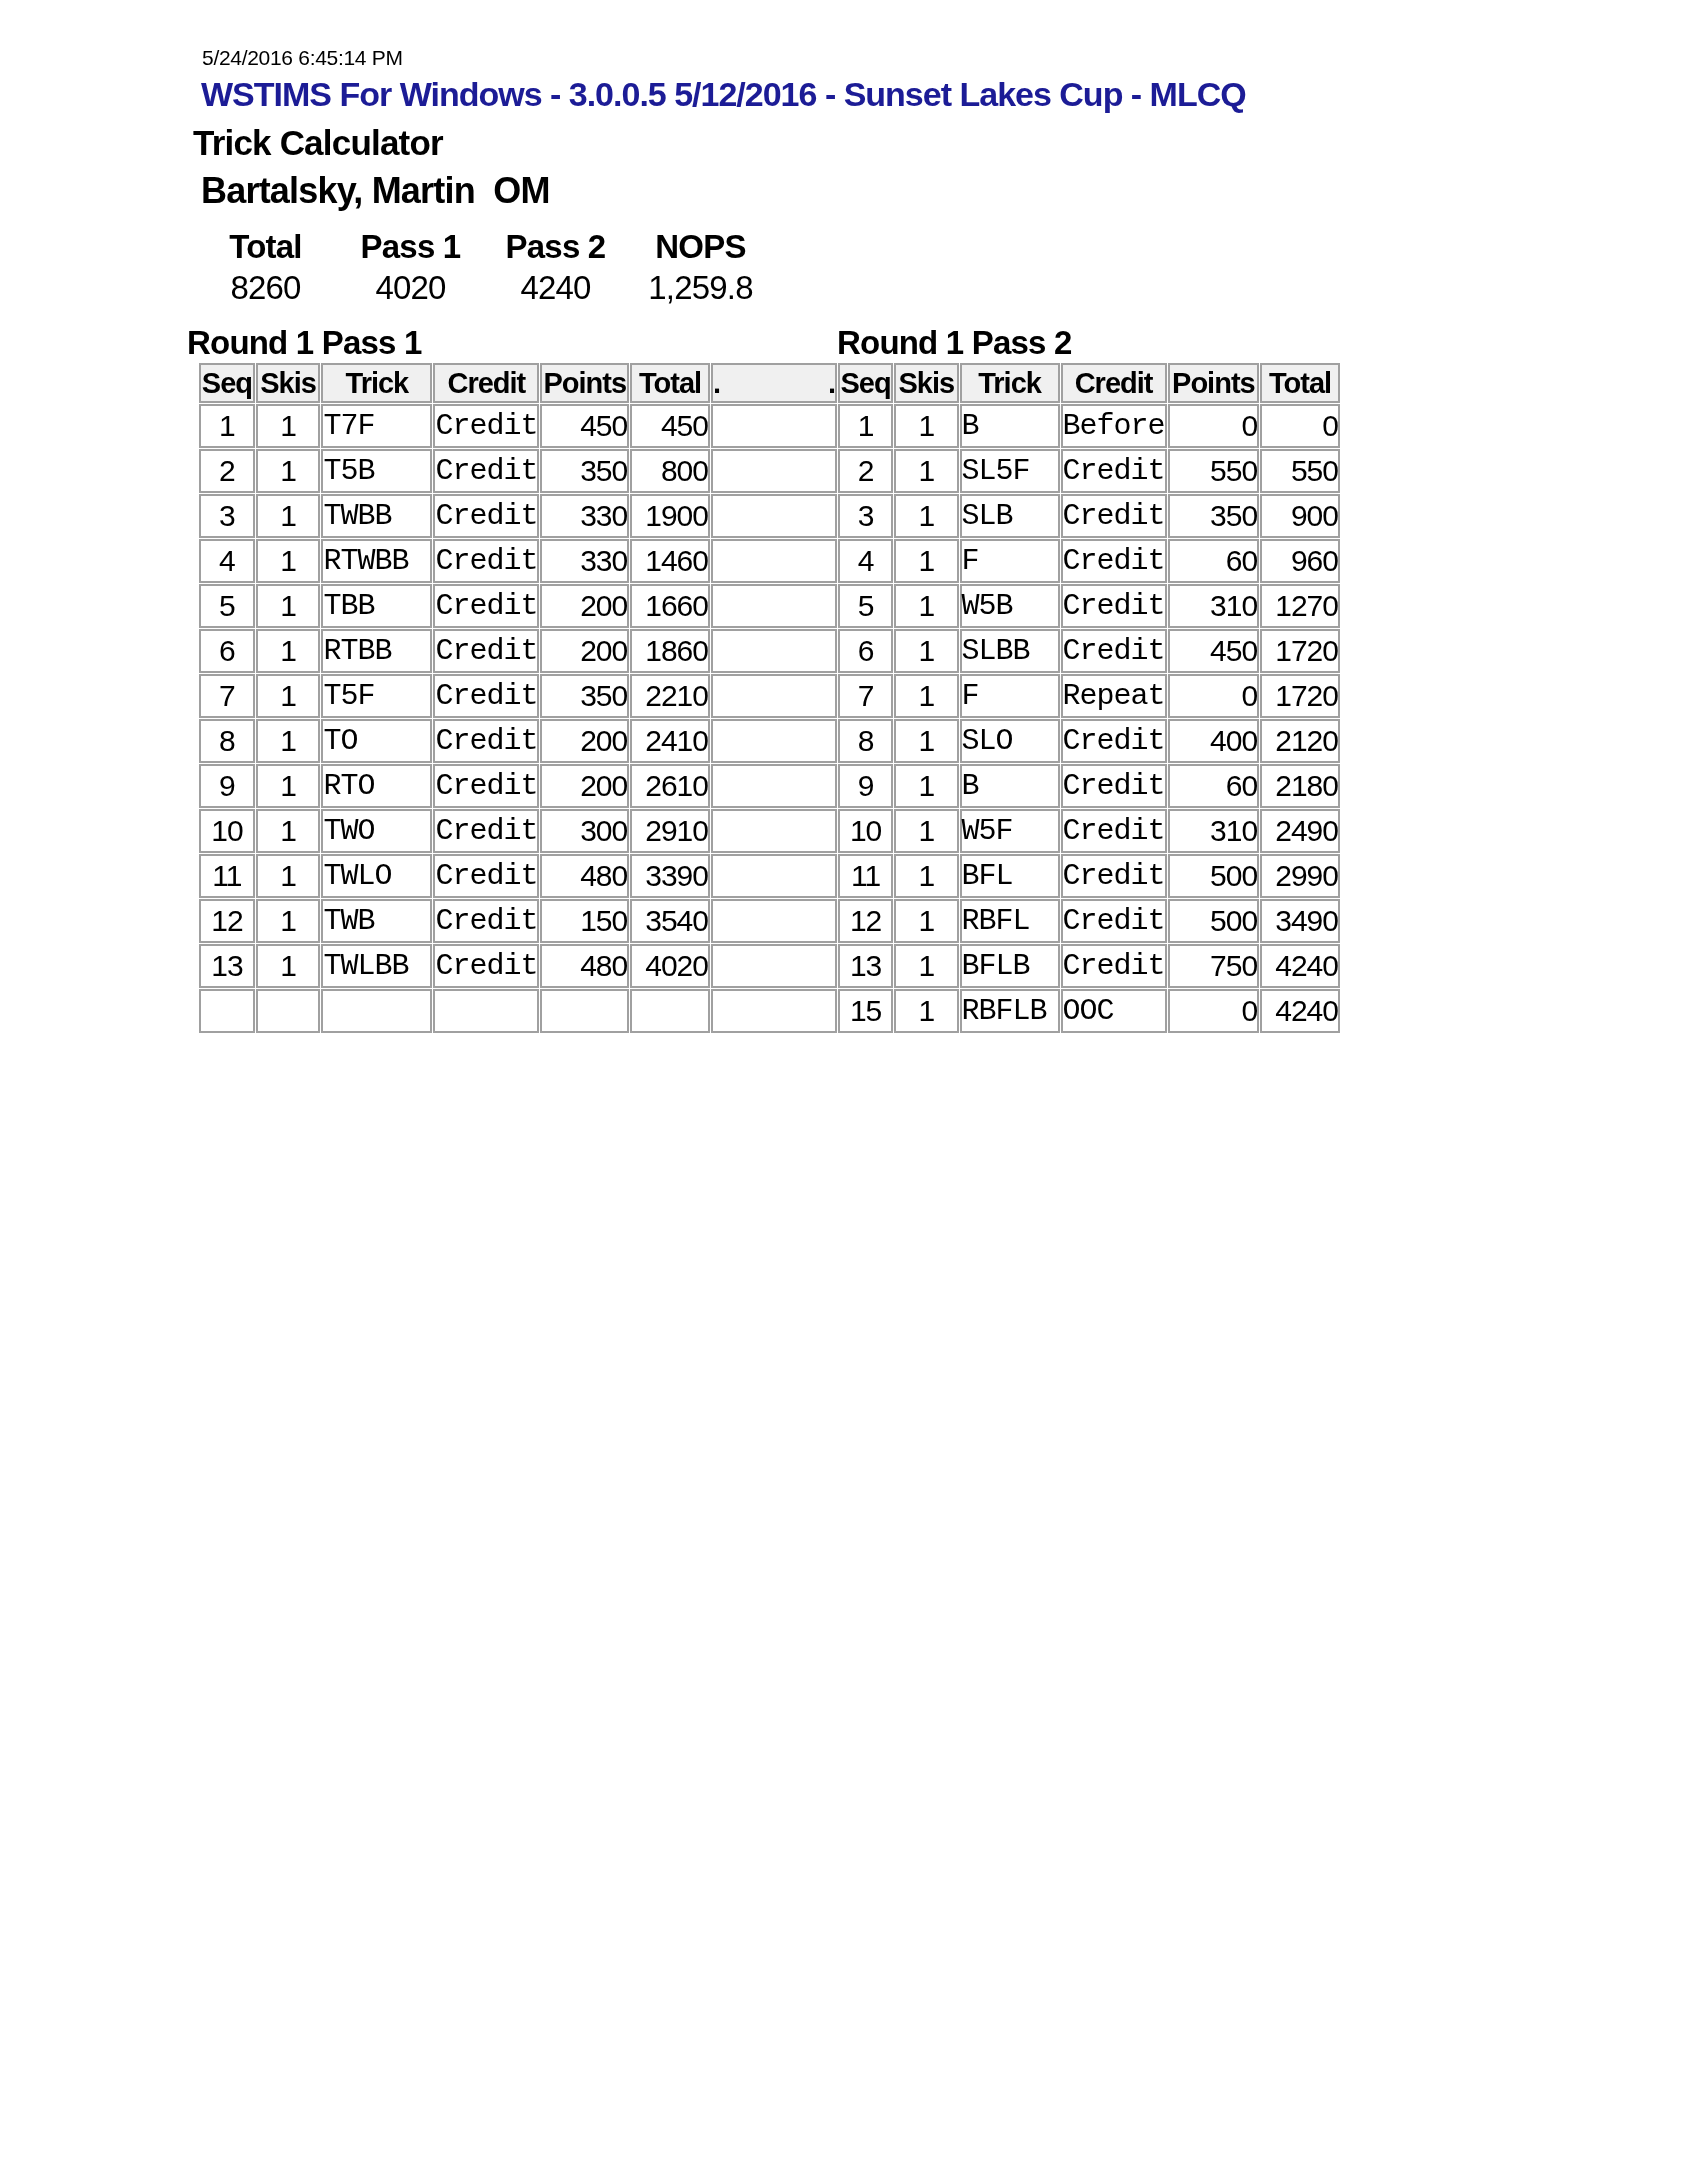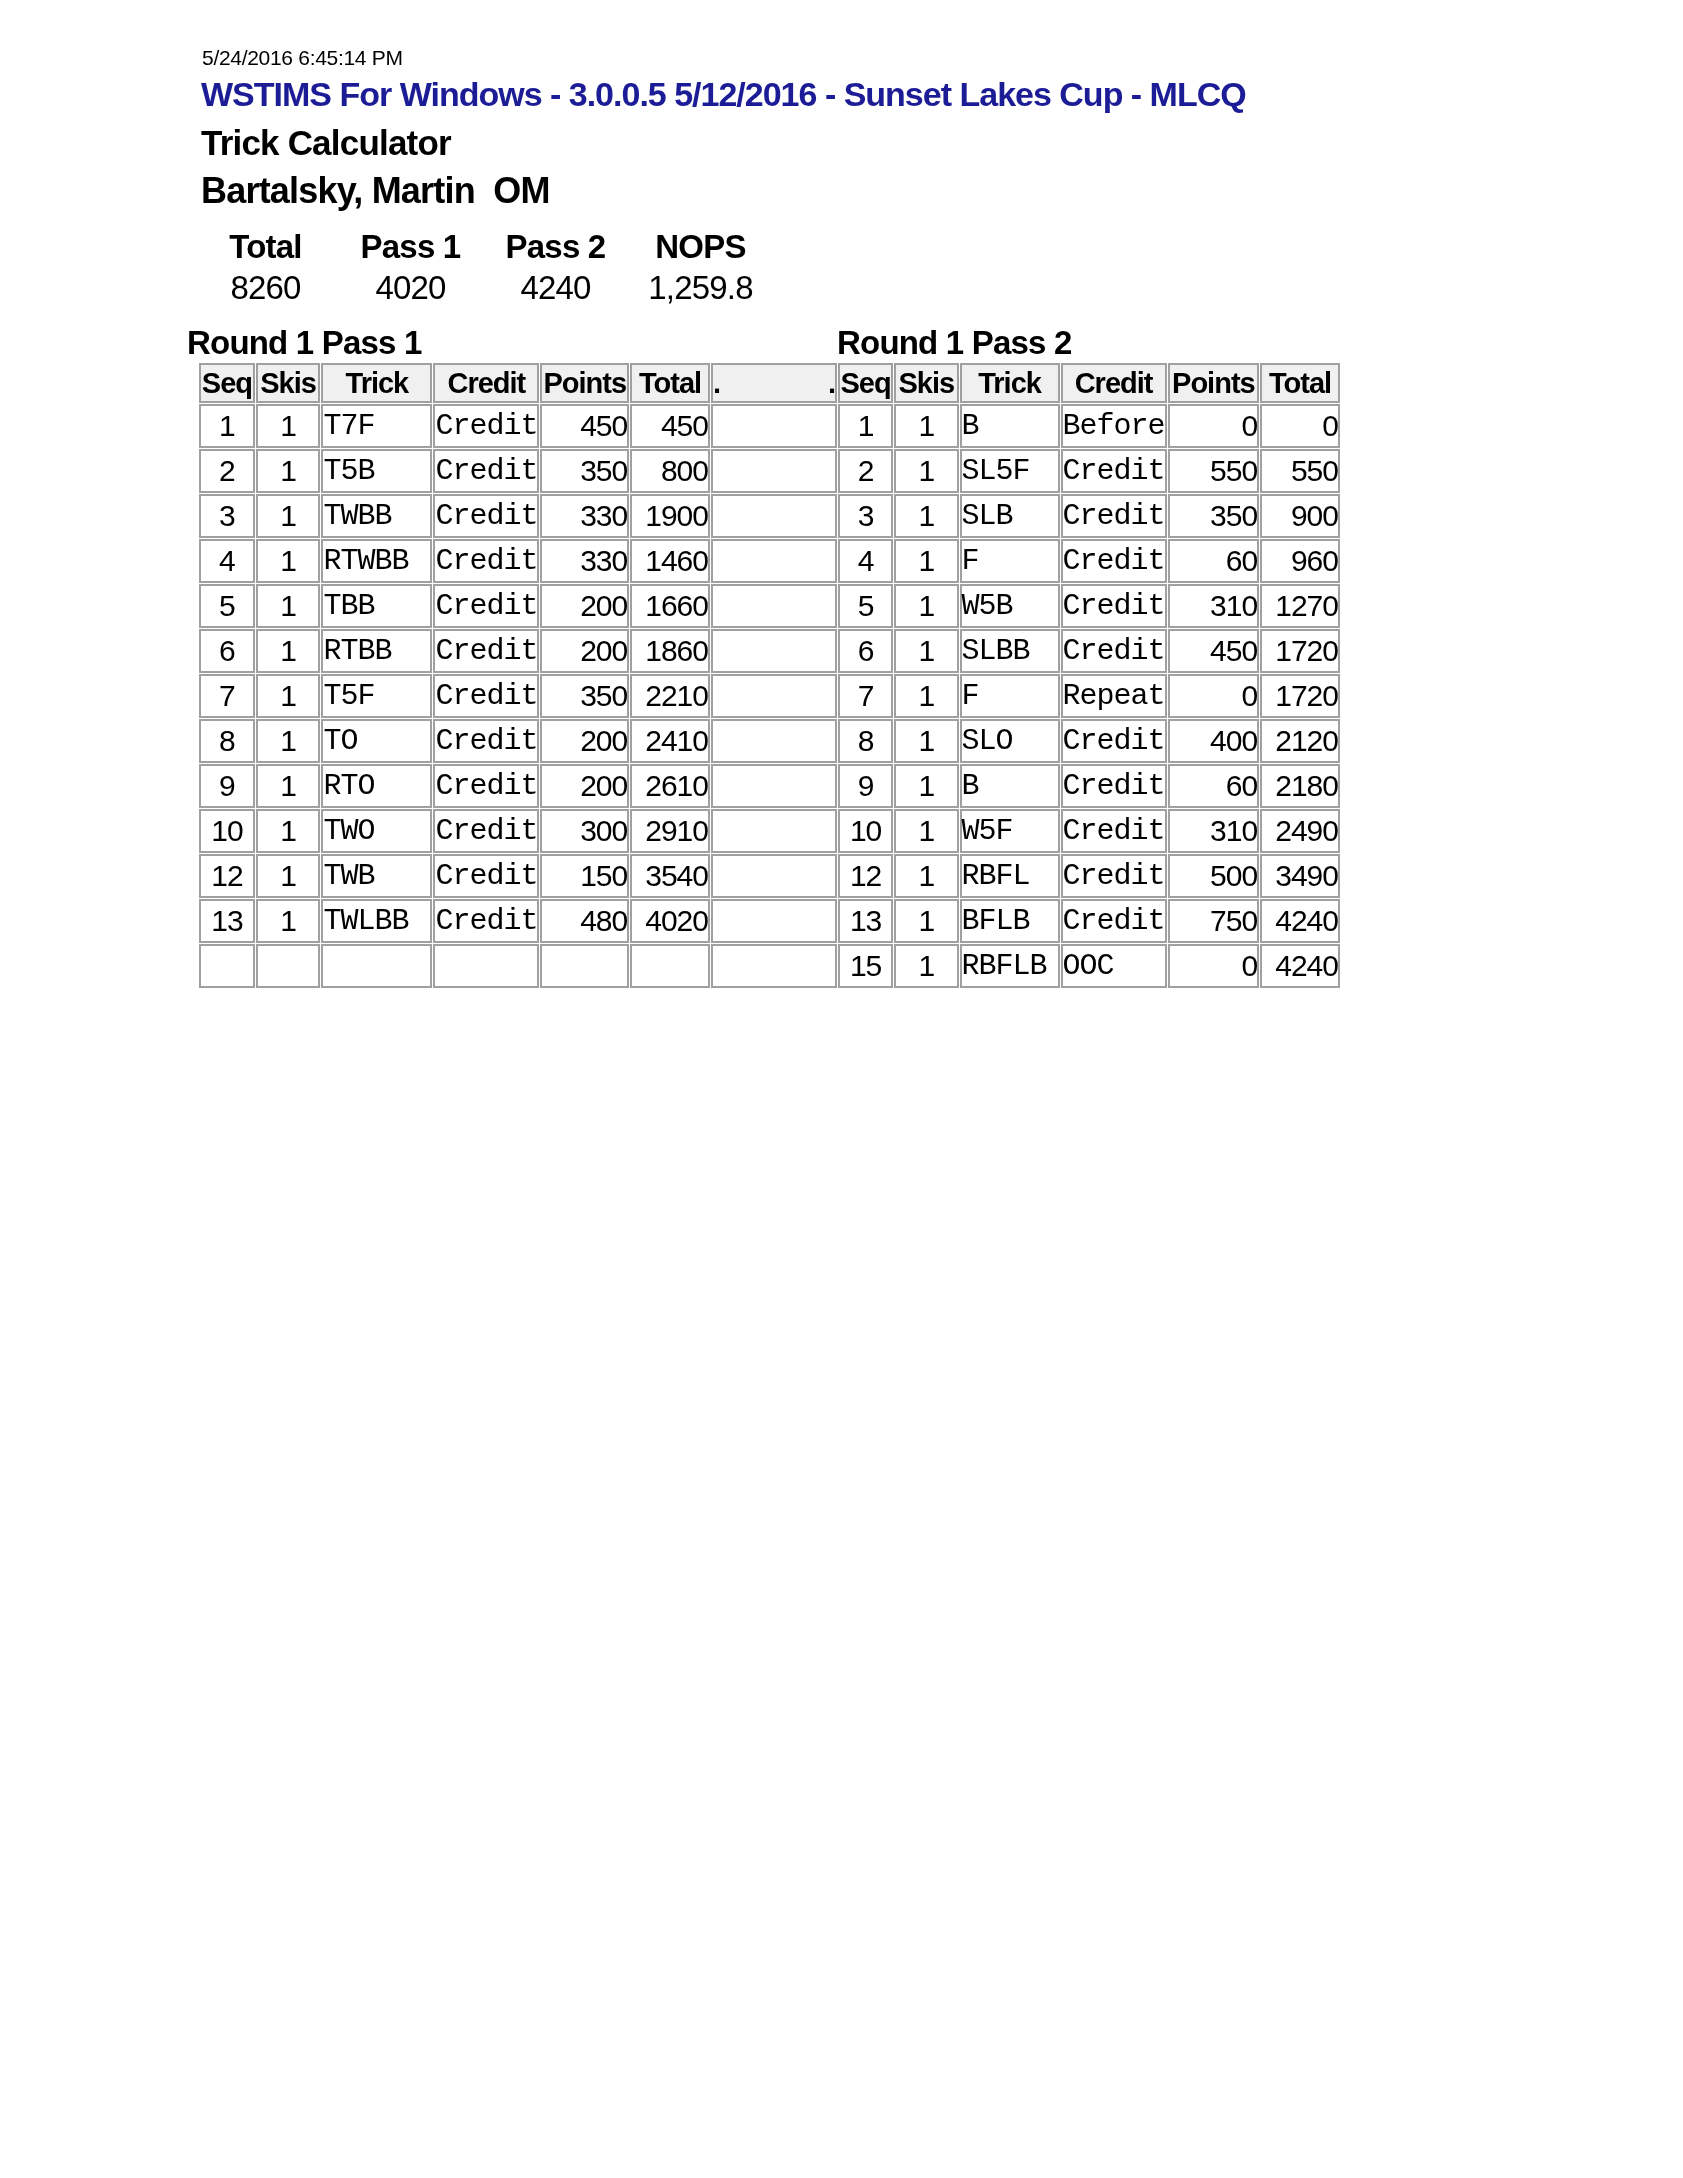--- a/index.html
+++ b/index.html
@@ -20,21 +20,21 @@
   .ts{
     position:absolute;left:202px;top:46px;
     font-size:21px;letter-spacing:-0.3px;white-space:pre;
   }
   .app-title{
     position:absolute;left:201px;top:75px;
     font-size:34px;font-weight:bold;letter-spacing:-1px;
     color:var(--title-blue);white-space:pre;text-align:center;
   }
   .report-title{
-    position:absolute;left:201px;top:123px;
+    position:absolute;left:193px;top:123px;
     font-size:35px;font-weight:bold;letter-spacing:-0.8px;white-space:pre;
   }
   .skier{
     position:absolute;left:201px;top:170px;
     font-size:36px;font-weight:bold;letter-spacing:-0.8px;white-space:pre;
   }
 
   .summary{
     position:absolute;left:193px;top:226px;
     display:grid;grid-template-columns:145px 145px 145px 145px;
@@ -289,20 +289,35 @@
           <td class="c5">2910</td>
           <td class="c6"></td>
           <td class="c7">10</td>
           <td class="c8">1</td>
           <td class="c9">W5F</td>
           <td class="c10">Credit</td>
           <td class="c11">310</td>
           <td class="c12">2490</td>
         </tr>
         <tr>
+          <td class="c0">11</td>
+          <td class="c1">1</td>
+          <td class="c2">TWLO</td>
+          <td class="c3">Credit</td>
+          <td class="c4">480</td>
+          <td class="c5">3390</td>
+          <td class="c6"></td>
+          <td class="c7">11</td>
+          <td class="c8">1</td>
+          <td class="c9">BFL</td>
+          <td class="c10">Credit</td>
+          <td class="c11">500</td>
+          <td class="c12">2990</td>
+        </tr>
+        <tr>
           <td class="c0">12</td>
           <td class="c1">1</td>
           <td class="c2">TWB</td>
           <td class="c3">Credit</td>
           <td class="c4">150</td>
           <td class="c5">3540</td>
           <td class="c6"></td>
           <td class="c7">12</td>
           <td class="c8">1</td>
           <td class="c9">RBFL</td>

